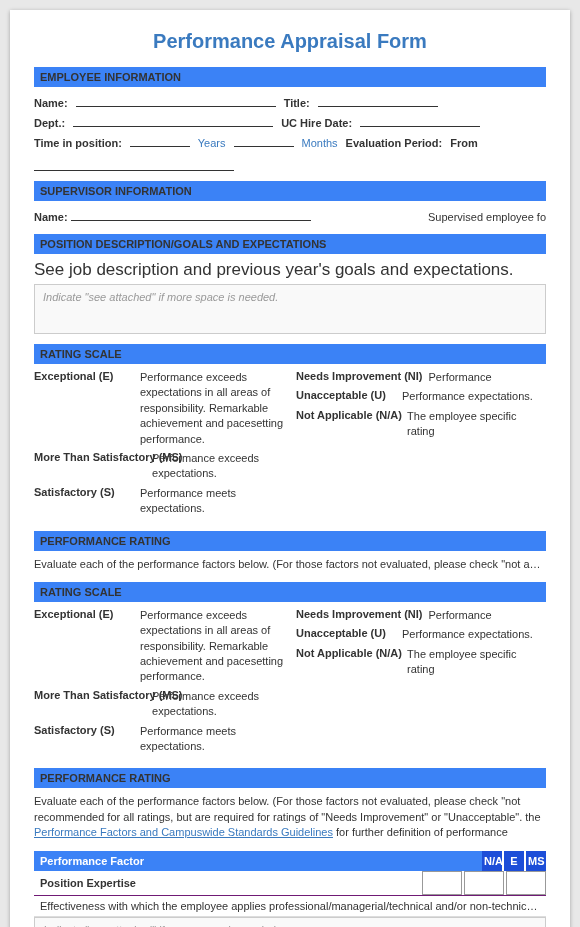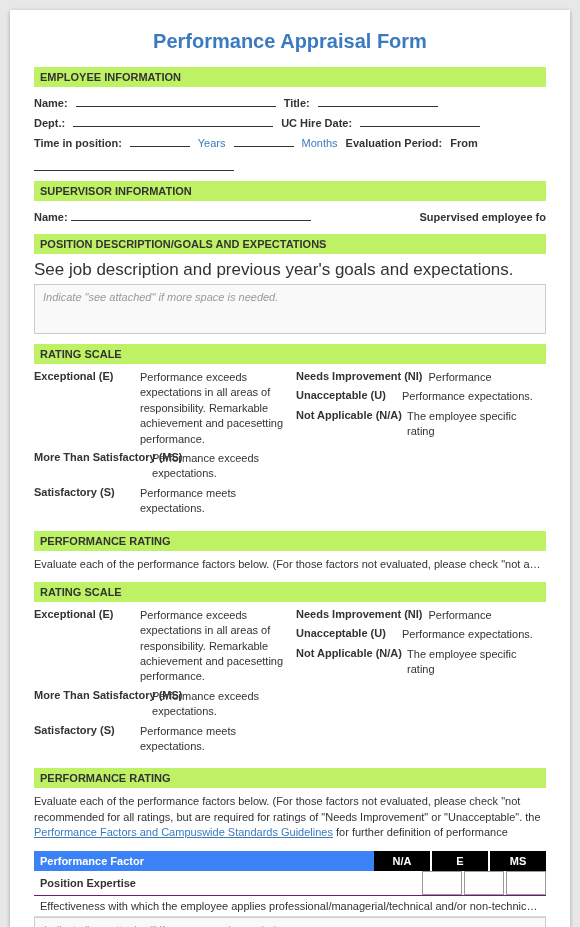--- a/index.html
+++ b/index.html
@@ -19,21 +19,21 @@
       box-shadow: 0 1px 4px rgba(0,0,0,0.3);
     }
     h1 {
       text-align: center;
       color: #3a7abf;
       font-size: 20px;
       margin-bottom: 14px;
       font-weight: bold;
     }
     .section-header {
-      background: #bef264;
+      background: #3b82f6;
       font-weight: bold;
       font-size: 11px;
       color: #333;
       padding: 4px 6px;
       margin-bottom: 6px;
       text-transform: uppercase;
     }
     .section {
       margin-bottom: 10px;
     }
@@ -71,21 +71,21 @@
     }
     .supervisor-row {
       display: flex;
       align-items: baseline;
       gap: 16px;
     }
     .supervisor-left {
       flex: 1;
     }
     .supervisor-right {
-      font-weight: bold;
+      font-weight: normal;
       font-size: 11px;
       color: #333;
       white-space: nowrap;
     }
     .description-text {
       font-size: 17px;
       color: #333;
       margin-bottom: 4px;
     }
     .placeholder-box {
@@ -149,25 +149,25 @@
       color: #fff;
       font-weight: bold;
       font-size: 11px;
       padding: 4px 6px;
     }
     .table-rating-cols {
       display: flex;
       gap: 2px;
     }
     .table-col-header {
-      background: #000000;
+      background: #1d4ed8;
       color: #fff;
       font-weight: bold;
       font-size: 11px;
-      width: 56px;
+      width: 20px;
       text-align: center;
       padding: 4px 2px;
     }
     .table-row-label {
       font-weight: bold;
       font-size: 11px;
       color: #333;
       padding: 4px 6px;
       flex: 1;
     }

